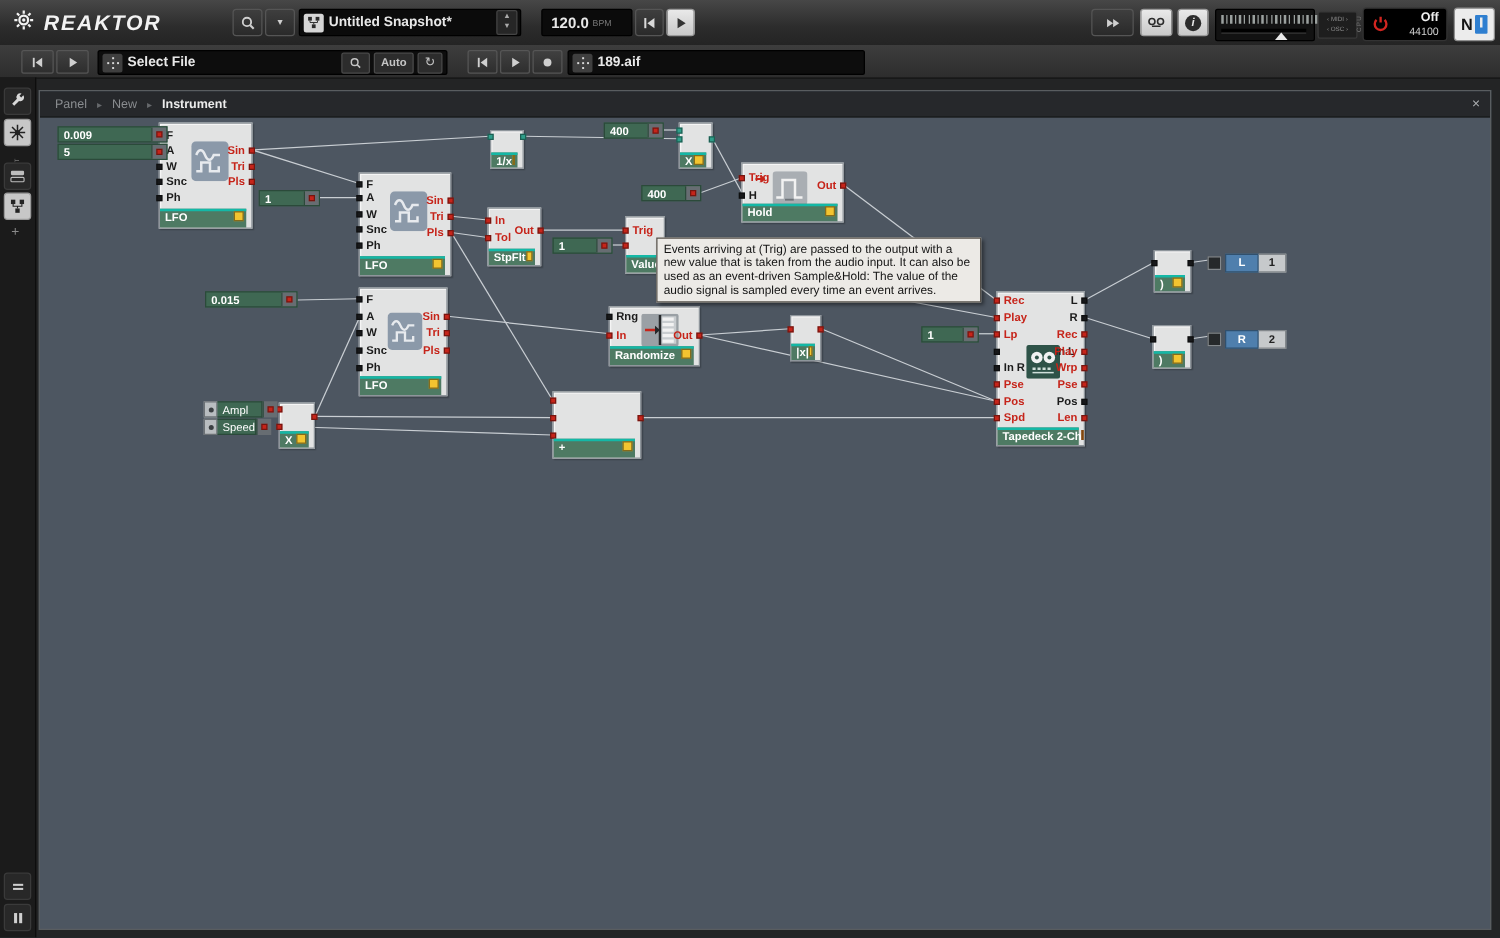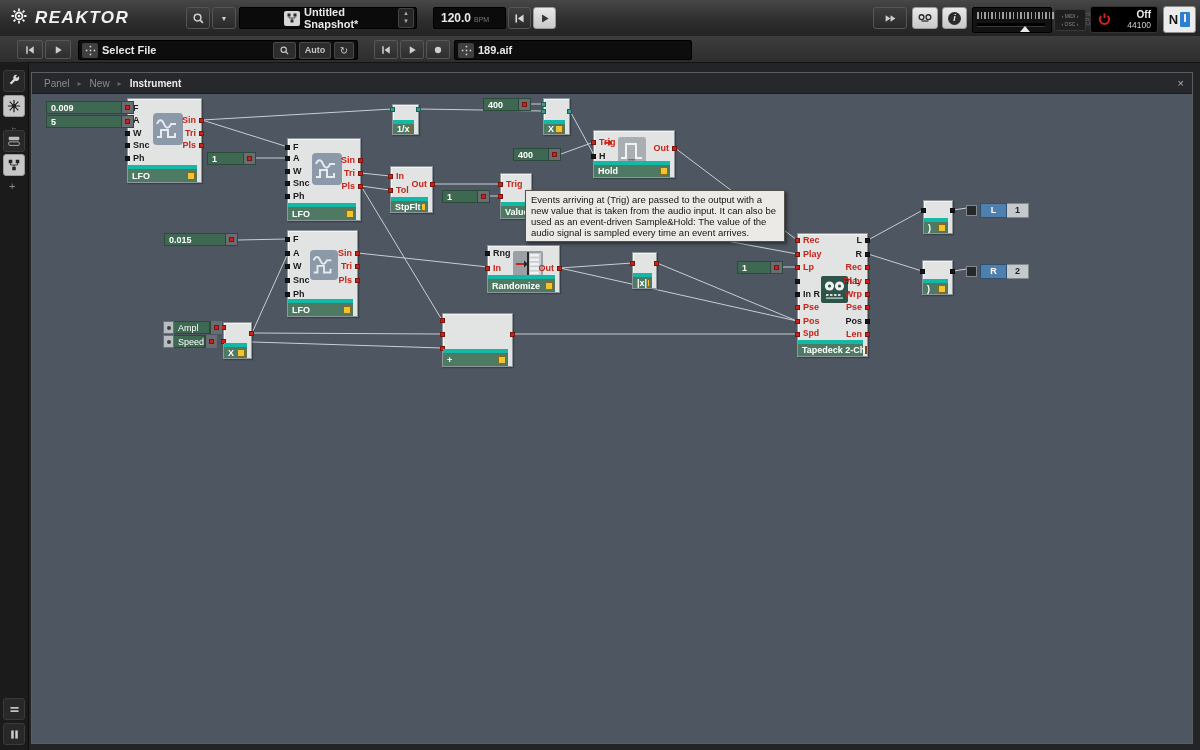--- a/index.html
+++ b/index.html
@@ -67,22 +67,22 @@
          font-size:10px;color:#8a8d90;gap:8px;padding-left:12px;}
   #crumb .cur{color:#ececec;font-weight:bold;}
   #crumb .sep{color:#66696c;font-size:8px;}
   #crumb .close{margin-left:auto;margin-right:8px;color:#aeb1b4;font-size:11px;}
   
   #wires{position:absolute;left:0;top:0;z-index:2;pointer-events:none;}
   #graph{position:absolute;left:0;top:0;width:1200px;height:750px;z-index:3;pointer-events:none;}
   #graph *{pointer-events:auto;}
   .module{position:absolute;background:#e2e3e3;border:1px solid #8e959b;box-sizing:border-box;
           box-shadow:inset 1px 1px 0 #f5f5f5, 1px 1px 1px rgba(0,0,0,.25);}
-  .mfoot{position:absolute;left:0;right:4px;bottom:0;background:#4e7a63;border-top:4px solid #14b8a6;
-         display:flex;align-items:center;}
+  .mfoot{position:absolute;left:0;right:4px;bottom:0;background:#4e7a63;border-top:2px solid #14b8a6;
+         display:flex;}
   .mlab{color:#fff;font-size:9px;font-weight:bold;padding-left:4px;white-space:nowrap;}
   .mind{width:8px;height:8px;margin-left:auto;margin-right:2px;border:1px solid rgba(0,0,0,.45);box-sizing:border-box;}
   .pin,.pout{position:absolute;height:8px;display:flex;align-items:center;gap:3px;}
   .pin{left:-3px;}
   .pout{right:-3px;flex-direction:row-reverse;}
   .psq{width:5px;height:5px;flex:0 0 auto;border:1px solid rgba(0,0,0,.4);box-sizing:border-box;}
   .plab{font-size:9px;font-weight:bold;color:#1b1b1b;line-height:8px;}
   .plab.r{color:#c6241a;}
   .micon{position:absolute;border-radius:3px;}
   .const{position:absolute;display:flex;background:#3f6853;border:1px solid #2b4a3a;
@@ -129,21 +129,21 @@
     <div class="tbtn" style="left:186px;width:24px;">
       <svg width="13" height="13" viewBox="0 0 14 14">
           <circle cx="6" cy="6" r="3.6" fill="none" stroke="#cfcfcf" stroke-width="1.6"></circle>
           <path d="M8.8 8.8l3 3" stroke="#cfcfcf" stroke-width="1.8"></path>
         </svg>
     </div>
     <div class="tbtn" style="left:212px;width:24px;font-size:7px;">
         <span>▼</span>
       </div>
 
-    <div class="blackbox" style="left:239px;width:178px;padding-left:41px;">
+    <div class="blackbox" style="left:239px;width:178px;">
       <span class="chip">
         <svg width="12" height="12" viewBox="0 0 16 16">
             <g fill="#2b2b2b">
               <rect x="2" y="2" width="4" height="4"></rect>
               <rect x="10" y="2" width="4" height="4"></rect>
               <rect x="6" y="10" width="4" height="4"></rect>
             </g>
             <path d="M4 6v2h8V6M8 8v2" stroke="#2b2b2b" fill="none"></path>
           </svg>
       </span>
@@ -736,21 +736,21 @@
           <div class="plab">In R</div>
         </div>
         <div class="pin" style="top: 69px;">
           <div class="psq" style="background: rgb(198, 36, 26);"></div>
           <div class="plab r">Pse</div>
         </div>
         <div class="pin" style="top: 83px;">
           <div class="psq" style="background: rgb(198, 36, 26);"></div>
           <div class="plab r">Pos</div>
         </div>
-        <div class="pin" style="top: 96px; font-family: Liberation Mono, monospace;">
+        <div class="pin" style="top: 96px;">
           <div class="psq" style="background: rgb(198, 36, 26);"></div>
           <div class="plab r">Spd</div>
         </div>
         <div class="pout" style="top: 2px;">
           <div class="psq" style="background: rgb(23, 24, 26);"></div>
           <div class="plab">L</div>
         </div>
         <div class="pout" style="top: 16px;">
           <div class="psq" style="background: rgb(23, 24, 26);"></div>
           <div class="plab">R</div>

